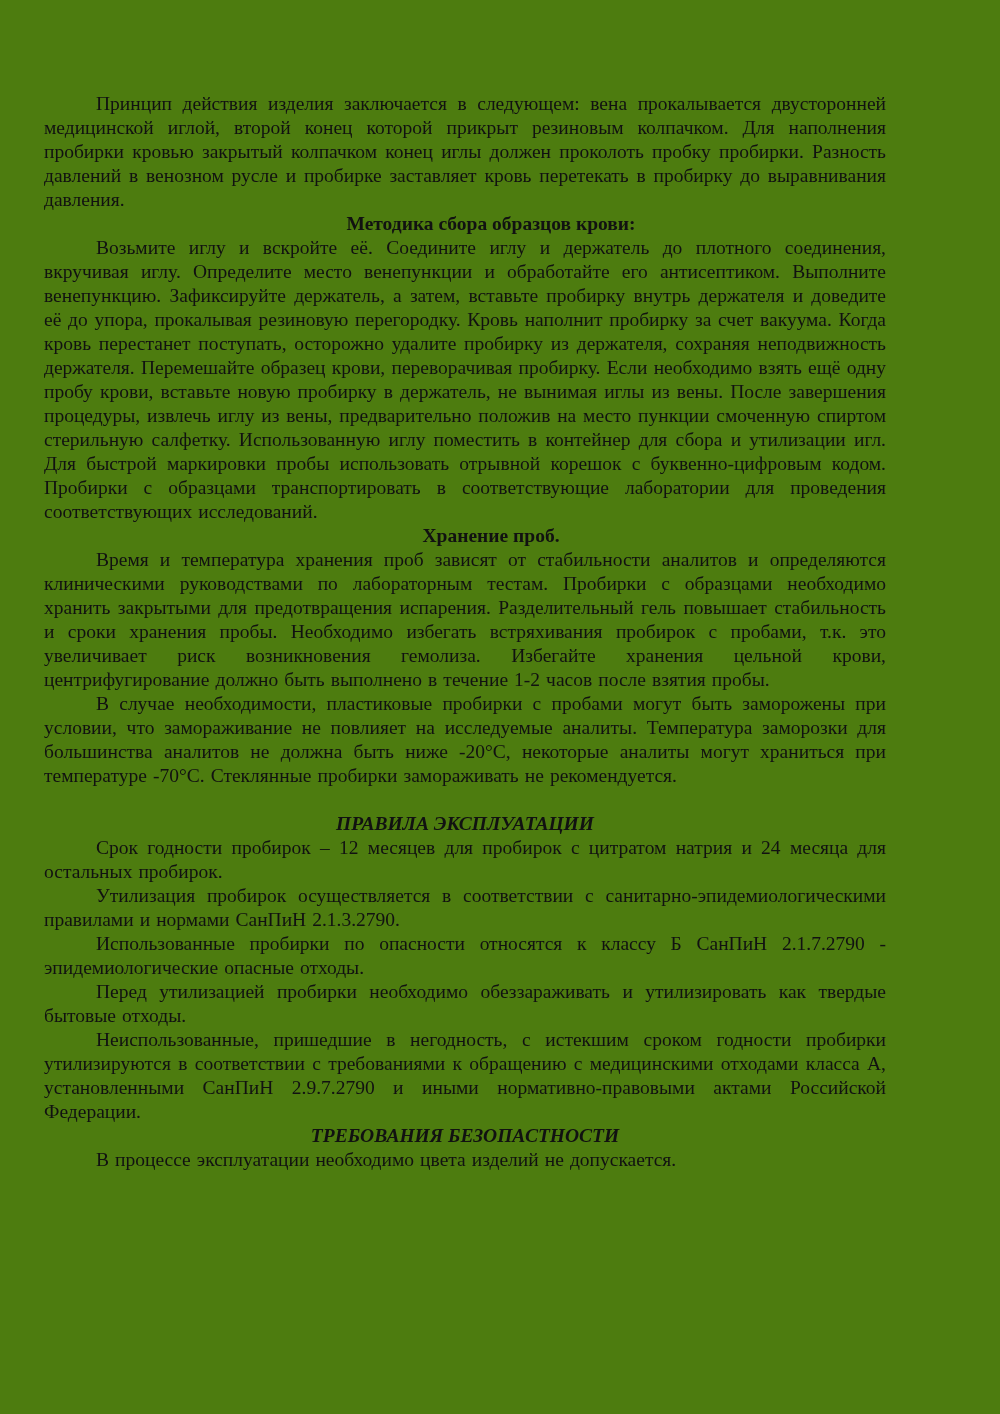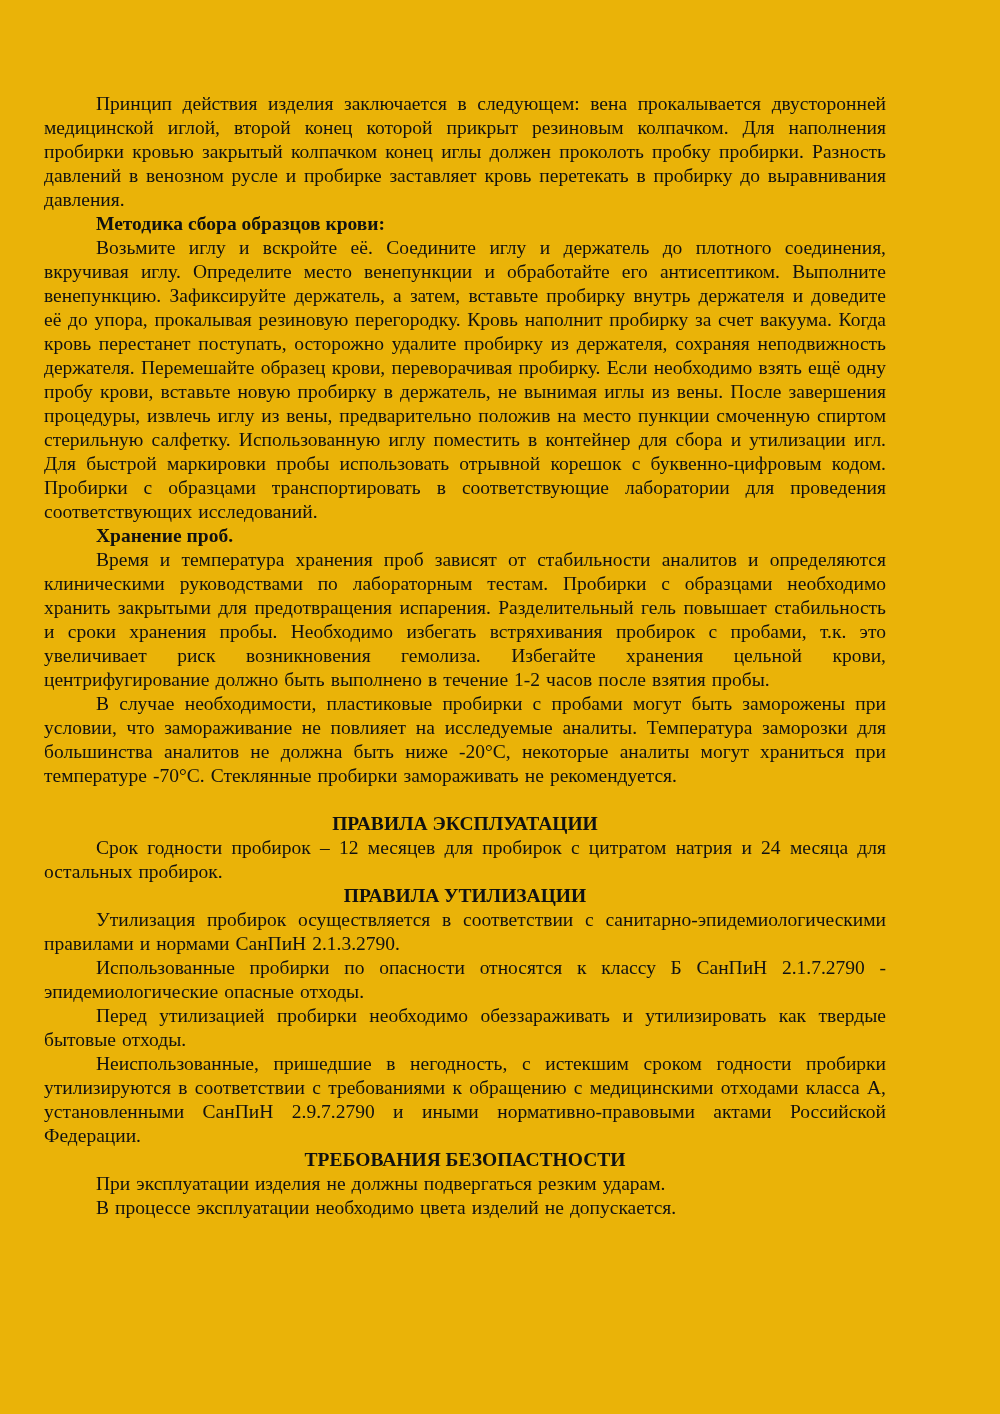--- a/index.html
+++ b/index.html
@@ -4,46 +4,47 @@
 <style>
   html, body {
     margin: 0;
     padding: 0;
     background: #ffffff;
   }
   .page {
     position: relative;
     width: 1000px;
     height: 1414px;
-    background: #eab308;
+    background: #4d7c0f;
     color: #111111;
     font-family: "Liberation Serif", "DejaVu Serif", serif;
     font-size: 19.5px;
     line-height: 24px;
     box-sizing: border-box;
     padding: 92px 114px 40px 44px;
     overflow: hidden;
   }
   .page p {
     margin: 0;
   }
   .body-par {
     text-align: justify;
     text-indent: 52px;
     word-spacing: 0.06em;
   }
   .sub-heading {
     font-weight: bold;
     text-indent: 52px;
-    text-align: left;
+    text-align: center;
   }
   .section-heading {
     font-weight: bold;
     text-align: center;
     text-indent: 0;
+    font-style: italic;
   }
   .section-heading.gap-before {
     margin-top: 24px;
   }
 </style>
 </head>
 <body>
 
 <div class="page">
   <p class="body-par">Принцип действия изделия заключается в следующем: вена прокалывается двусторонней медицинской иглой, второй конец которой прикрыт резиновым колпачком. Для наполнения пробирки кровью закрытый колпачком конец иглы должен проколоть пробку пробирки. Разность давлений в венозном русле и пробирке заставляет кровь перетекать в пробирку до выравнивания давления.</p>
@@ -56,28 +57,26 @@
 
   <p class="body-par">Время и температура хранения проб зависят от стабильности аналитов и определяются клиническими руководствами по лабораторным тестам. Пробирки с образцами необходимо хранить закрытыми для предотвращения испарения. Разделительный гель повышает стабильность и сроки хранения пробы. Необходимо избегать встряхивания пробирок с пробами, т.к. это увеличивает риск возникновения гемолиза. Избегайте хранения цельной крови, центрифугирование должно быть выполнено в течение 1-2 часов после взятия пробы.</p>
 
   <p class="body-par">В случае необходимости, пластиковые пробирки с пробами могут быть заморожены при условии, что замораживание не повлияет на исследуемые аналиты. Температура заморозки для большинства аналитов не должна быть ниже -20°С, некоторые аналиты могут храниться при температуре -70°С. Стеклянные пробирки замораживать не рекомендуется.</p>
 
   <p class="section-heading gap-before">ПРАВИЛА ЭКСПЛУАТАЦИИ</p>
 
 
   <p class="body-par">Срок годности пробирок – 12 месяцев для пробирок с цитратом натрия и 24 месяца для остальных пробирок.</p>
 
-  <p class="section-heading">ПРАВИЛА УТИЛИЗАЦИИ</p>
 
   <p class="body-par">Утилизация пробирок осуществляется в соответствии с санитарно-эпидемиологическими правилами и нормами СанПиН 2.1.3.2790.</p>
 
   <p class="body-par">Использованные пробирки по опасности относятся к классу Б СанПиН 2.1.7.2790 - эпидемиологические опасные отходы.</p>
 
   <p class="body-par">Перед утилизацией пробирки необходимо обеззараживать и утилизировать как твердые бытовые отходы.</p>
 
   <p class="body-par">Неиспользованные, пришедшие в негодность, с истекшим сроком годности пробирки утилизируются в соответствии с требованиями к обращению с медицинскими отходами класса А, установленными СанПиН 2.9.7.2790 и иными нормативно-правовыми актами Российской Федерации.</p>
 
   <p class="section-heading">ТРЕБОВАНИЯ БЕЗОПАСТНОСТИ</p>
 
-  <p class="body-par">При эксплуатации изделия не должны подвергаться резким ударам.</p>
 
   <p class="body-par">В процессе эксплуатации необходимо цвета изделий не допускается.</p>
 </div>
 
 </body></html>

